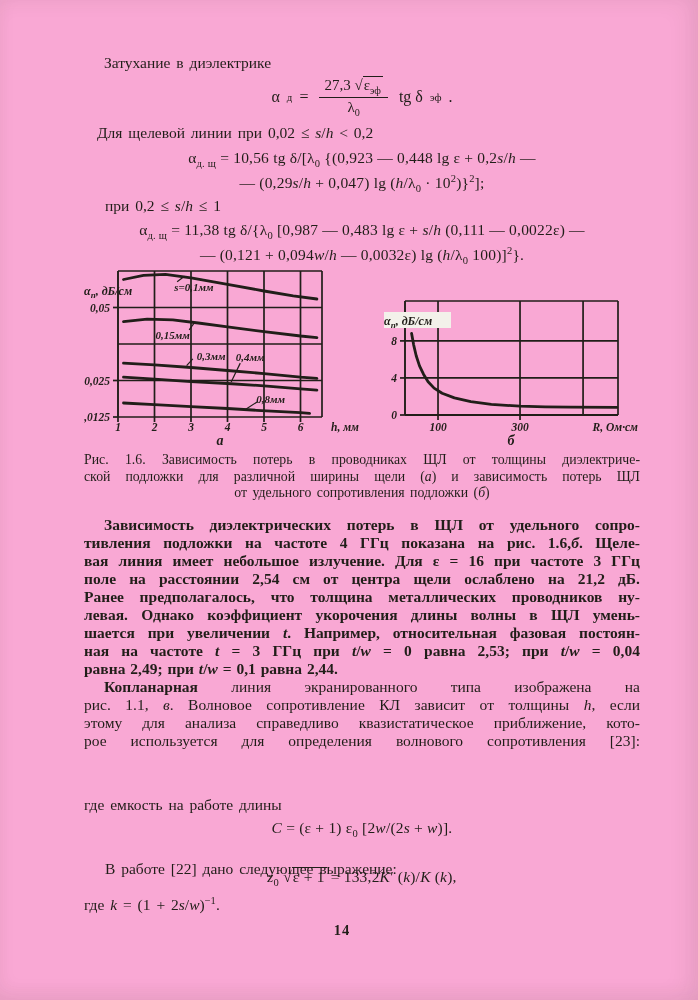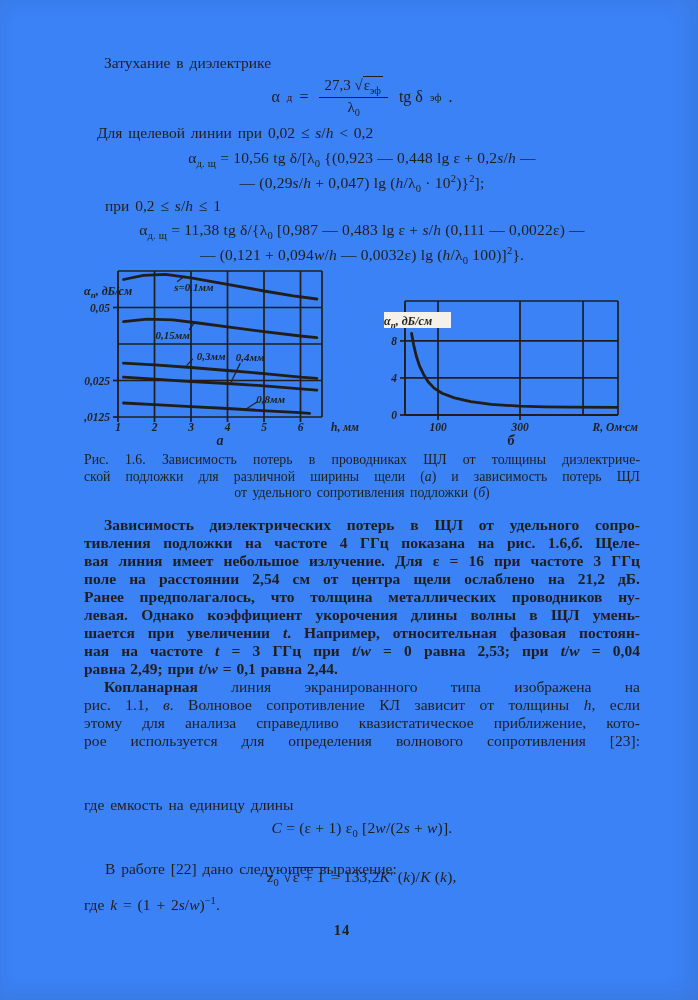--- a/index.html
+++ b/index.html
@@ -1,18 +1,18 @@
 <!DOCTYPE html>
 <html><head>
 <meta charset="utf-8">
 <style>
   html,body{margin:0;padding:0;}
   body{width:698px;height:1000px;position:relative;background:#e8e6e0;}
   .page{
-    position:absolute;inset:0;background:#3b82f6;color:#211e19;
+    position:absolute;inset:0;background:#f9a8d4;color:#211e19;
     font-family:"Liberation Serif",serif;font-size:15px;
     box-shadow:inset -10px 0 22px rgba(60,50,30,0.07), inset 0 -8px 18px rgba(60,50,30,0.05);
     overflow:hidden;
   }
   .blk{position:absolute;left:84px;width:556px;}
   .tline{font-size:15.5px;line-height:18px;word-spacing:2px;}
   .ind{text-indent:20px;}
   .ml13{margin-left:13px;} .ml21{margin-left:21px;}
   .bline{
     font-size:15.5px;line-height:18px;height:18px;
@@ -157,21 +157,21 @@
     </div>
 
   <div class="blk" style="top:678px;">
       <div class="bline ind"><b>Копланарная</b> линия экранированного типа изображена на</div>
       <div class="bline">рис. 1.1, <i>в</i>. Волновое сопротивление КЛ зависит от толщины <i>h</i>, если</div>
       <div class="bline">этому для анализа справедливо квазистатическое приближение, кото-</div>
       <div class="bline last-justify">рое используется для определения волнового сопротивления [23]:</div>
     </div>
 
 
-  <div class="blk tline" style="top:796px;">где емкость на единицу длины</div>
+  <div class="blk tline" style="top:796px;">где емкость на работе длины</div>
 
   <div class="blk fline" style="top:817px;"><i>C</i> = (ε + 1) ε<sub>0</sub> [2<i>w</i>/(2<i>s</i> + <i>w</i>)].</div>
 
   <div class="blk tline ml21" style="top:860px;">В работе [22] дано следующее выражение:</div>
 
   <div class="blk fline" style="top:866px;"><i>z</i><sub>0</sub> <span class="rad">√<span class="vin">ε + 1</span></span> = 133,2<i>K</i>′ (<i>k</i>)/<i>K</i> (<i>k</i>),</div>
 
   <div class="blk tline" style="top:892px;">где <i>k</i> = (1 + 2<i>s</i>/<i>w</i>)<sup>−1</sup>.</div>
 
   <div class="blk pageno" style="top:922px;left:64px;width:556px;">14</div>

